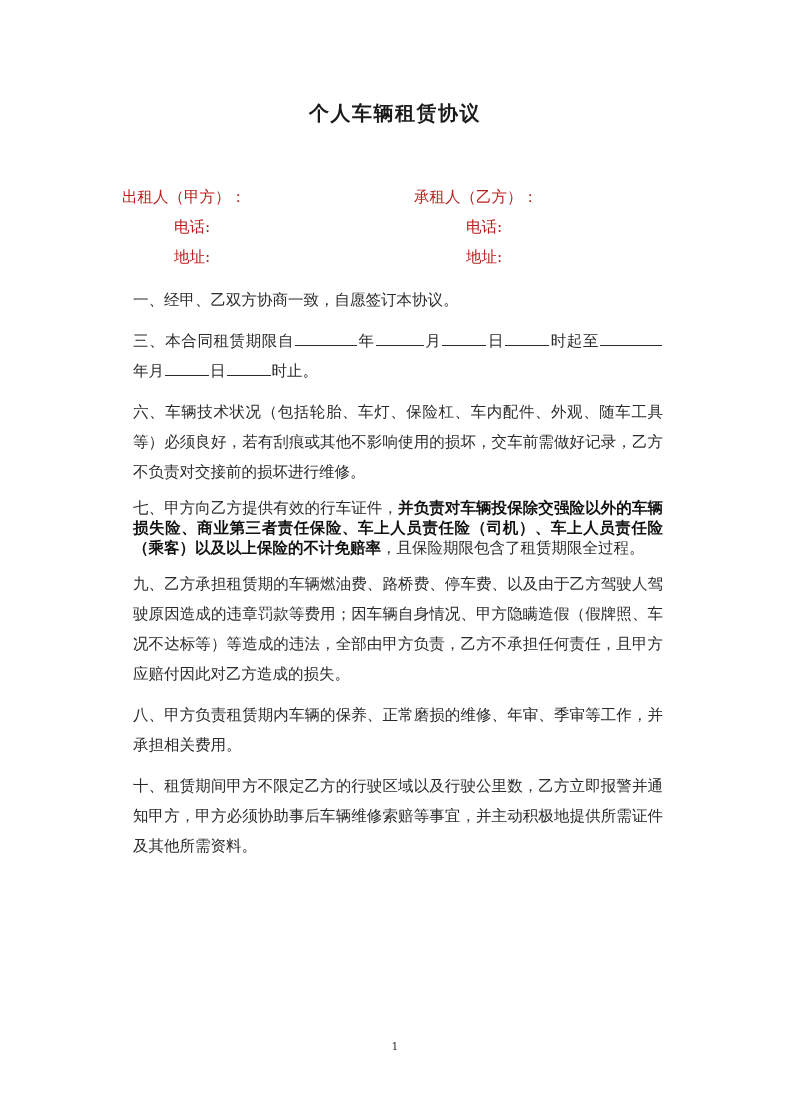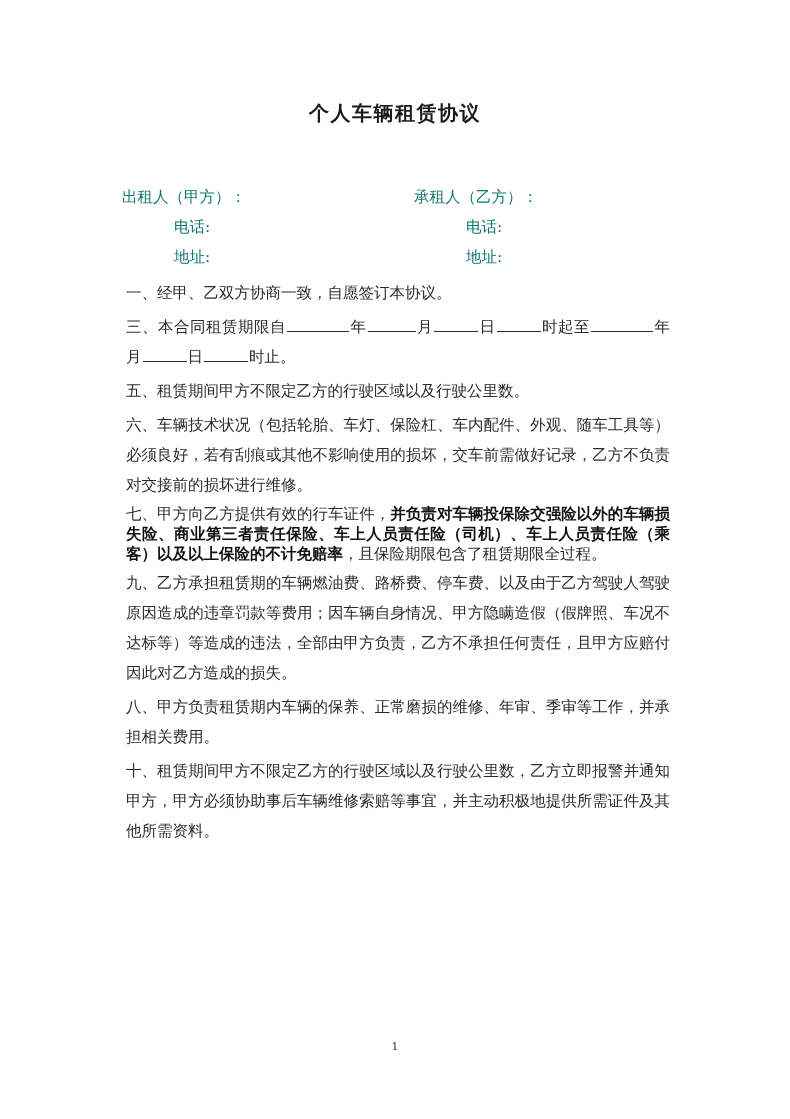--- a/index.html
+++ b/index.html
@@ -42,28 +42,28 @@
   }
   .party-col {
     position: absolute;
     top: 0;
   }
   .party-col.left { left: 0; }
   .party-col.right { left: 292px; }
   .party-line {
     font-size: 15.5px;
     line-height: 30px;
-    color: #0f766e;
+    color: #b91c1c;
     white-space: nowrap;
   }
   .party-line.indent {
     padding-left: 52px;
   }
   p.clause {
-    margin: 4px;
+    margin: 11px;
     font-size: 15.5px;
     line-height: 30px;
     color: #2b2b2b;
     text-align: justify;
     text-justify: inter-ideograph;
     word-break: break-all;
   }
   p.clause.c7 {
     line-height: 19px;
   }
@@ -128,21 +128,20 @@
         <div class="party-line indent">地址:</div>
       </div>
     </div>
 
     <p class="clause">一、经甲、乙双方协商一致，自愿签订本协议。</p>
 
 
     <p class="clause"><span>三、本合同租赁期限自</span><span class="blank b-year1"></span><span>年</span><span class="blank b-month1"></span><span>月</span><span class="blank b-day1"></span><span>日</span><span class="blank b-hour1"></span><span>时起至</span><span class="blank b-year2"></span><span>年</span><span>月</span><span class="blank b-month2"></span><span>日</span><span class="blank b-day2"></span><span>时止。</span></p>
 
 
-    <p class="clause">五、租赁期间甲方不限定乙方的行驶区域以及行驶公里数。</p>
 
     <p class="clause">六、车辆技术状况（包括轮胎、车灯、保险杠、车内配件、外观、随车工具等）必须良好，若有刮痕或其他不影响使用的损坏，交车前需做好记录，乙方不负责对交接前的损坏进行维修。</p>
 
     <p class="clause c7"><span>七、甲方向乙方提供有效的行车证件，</span><span class="bold">并负责对车辆投保除交强险以外的车辆损失险、商业第三者责任保险、车上人员责任险（司机）、车上人员责任险（乘客）以及以上保险的不计免赔率</span><span>，且保险期限包含了租赁期限全过程。</span></p>
 
     <p class="clause">九、乙方承担租赁期的车辆燃油费、路桥费、停车费、以及由于乙方驾驶人驾驶原因造成的违章罚款等费用；因车辆自身情况、甲方隐瞒造假（假牌照、车况不达标等）等造成的违法，全部由甲方负责，乙方不承担任何责任，且甲方应赔付因此对乙方造成的损失。</p>
 
     <p class="clause">八、甲方负责租赁期内车辆的保养、正常磨损的维修、年审、季审等工作，并承担相关费用。</p>
 
     <p class="clause">十、租赁期间甲方不限定乙方的行驶区域以及行驶公里数，乙方立即报警并通知甲方，甲方必须协助事后车辆维修索赔等事宜，并主动积极地提供所需证件及其他所需资料。</p>

